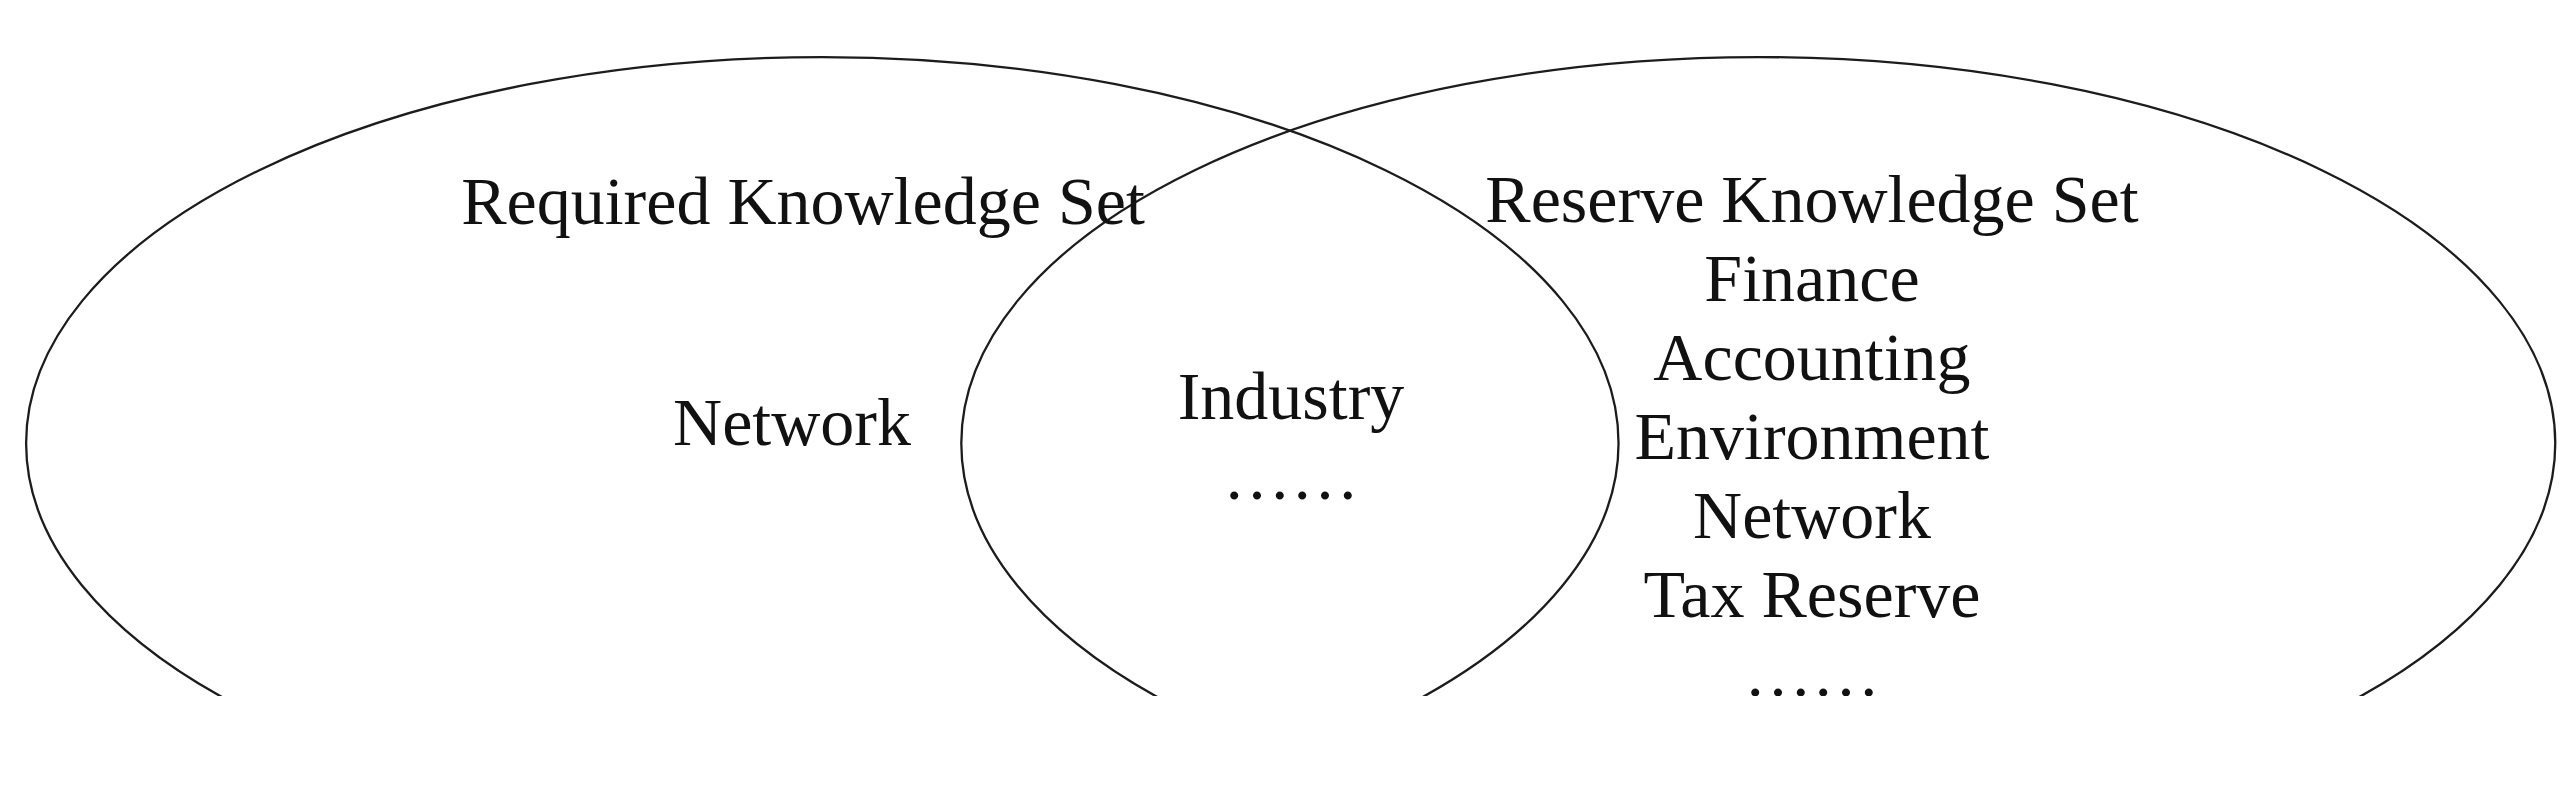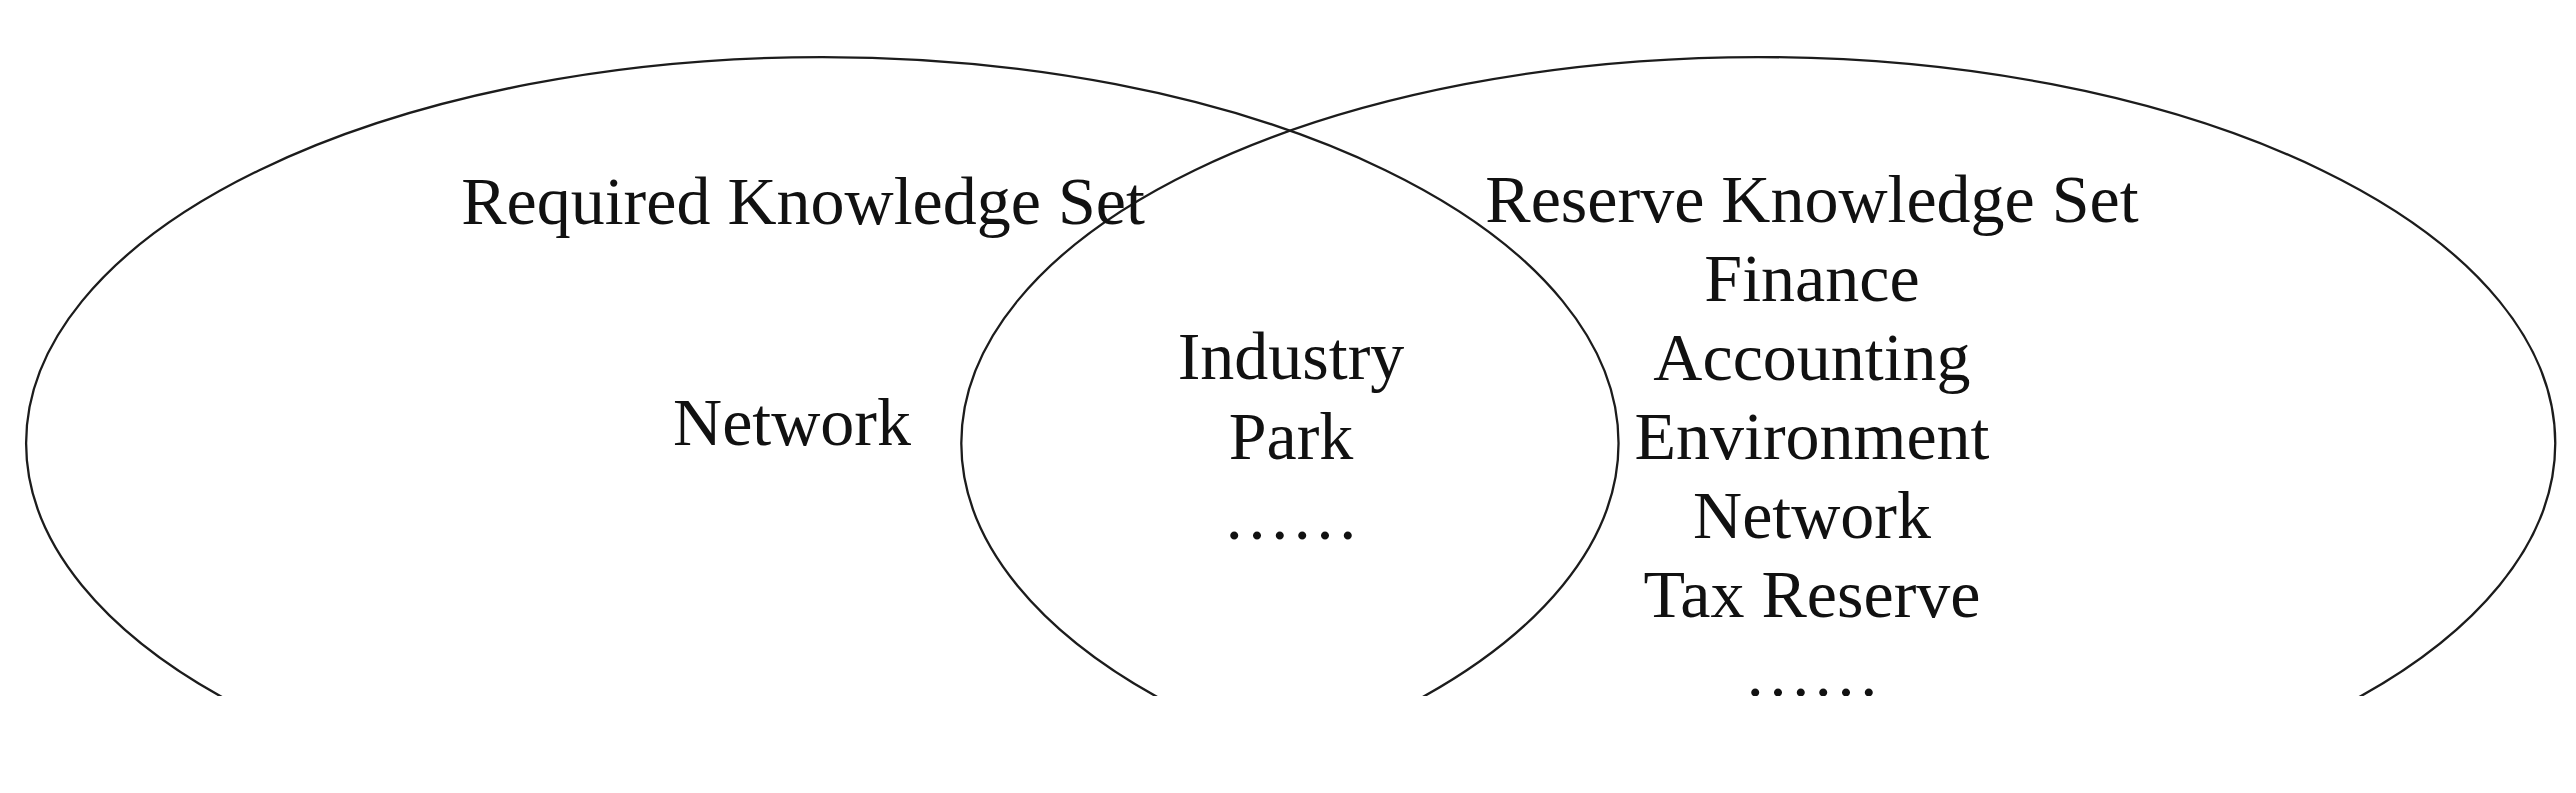--- a/index.html
+++ b/index.html
@@ -54,21 +54,20 @@
     <ellipse cx="1071" cy="520" rx="1037" ry="503" stroke="#1c1c1c"></ellipse>
     <ellipse cx="2290" cy="520" rx="1038" ry="503" stroke="#1c1c1c"></ellipse>
   </svg>
 
   <div class="txt" style="left:803px; top:157px;">Required Knowledge Set</div>
 
   <div class="txt" style="left:792px; top:378px;">Network</div>
 
   <div class="txt txt-block intersection-block" style="left:1291px; top:392px;">
     <div>Industry</div>
-    <div>Park</div>
     <div>……</div>
   </div>
 
   <div class="txt txt-block" style="left:1812px; top:392px;">
     <div>Reserve Knowledge Set</div>
     <div>Finance</div>
     <div>Accounting</div>
     <div>Environment</div>
     <div>Network</div>
     <div>Tax Reserve</div>

